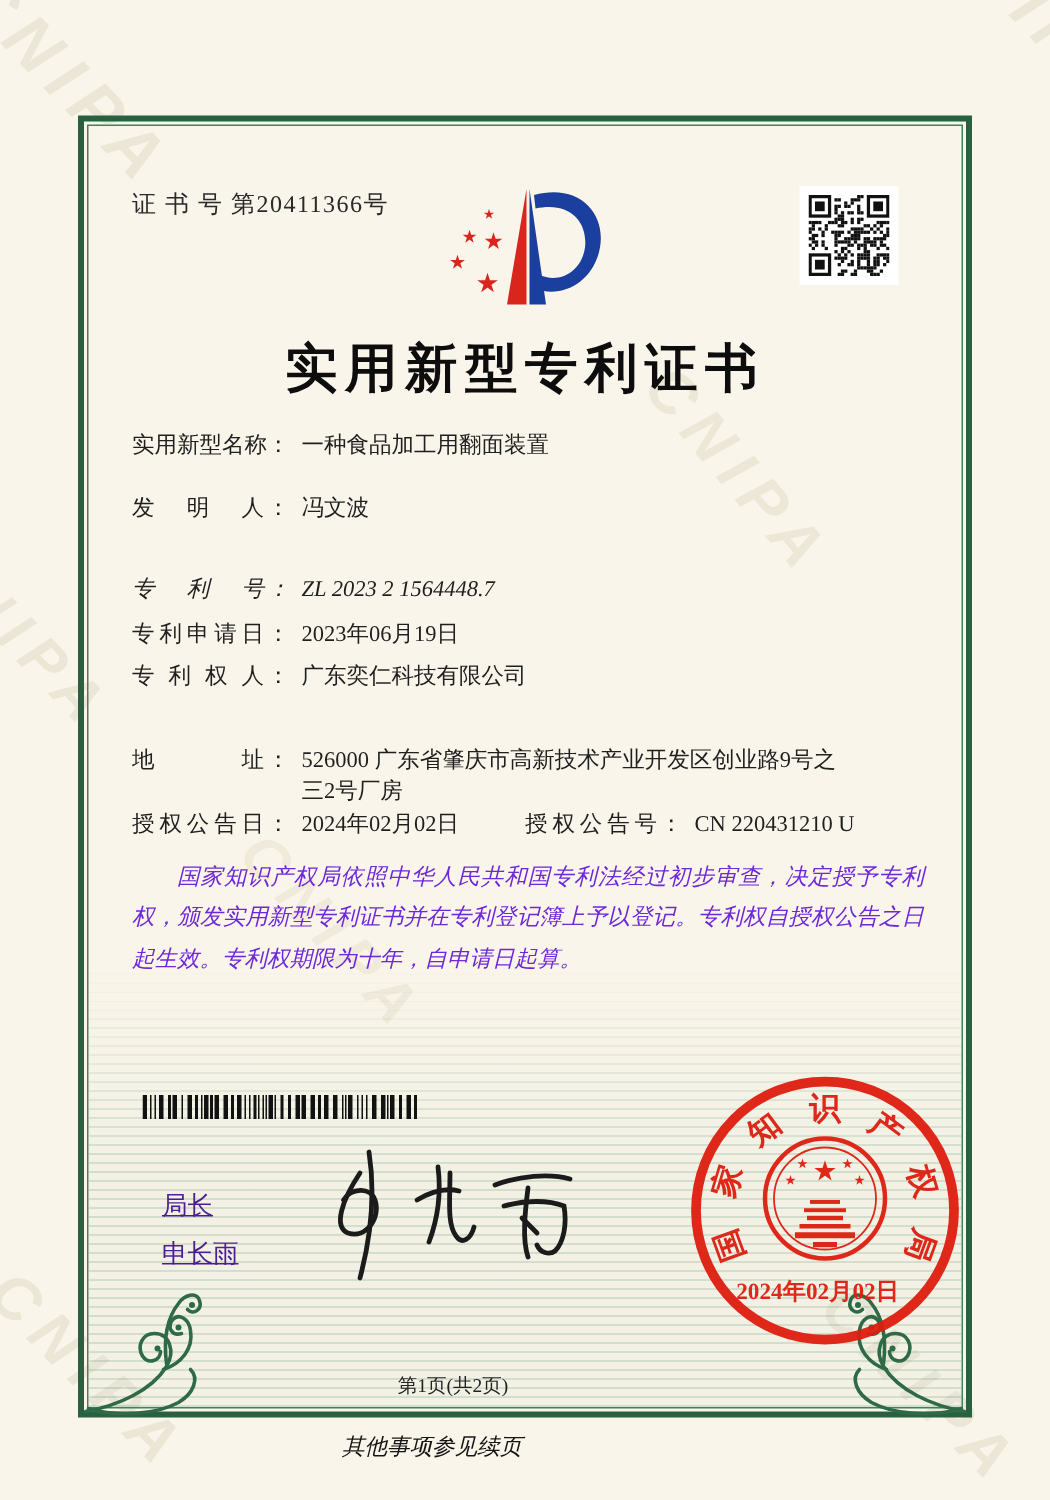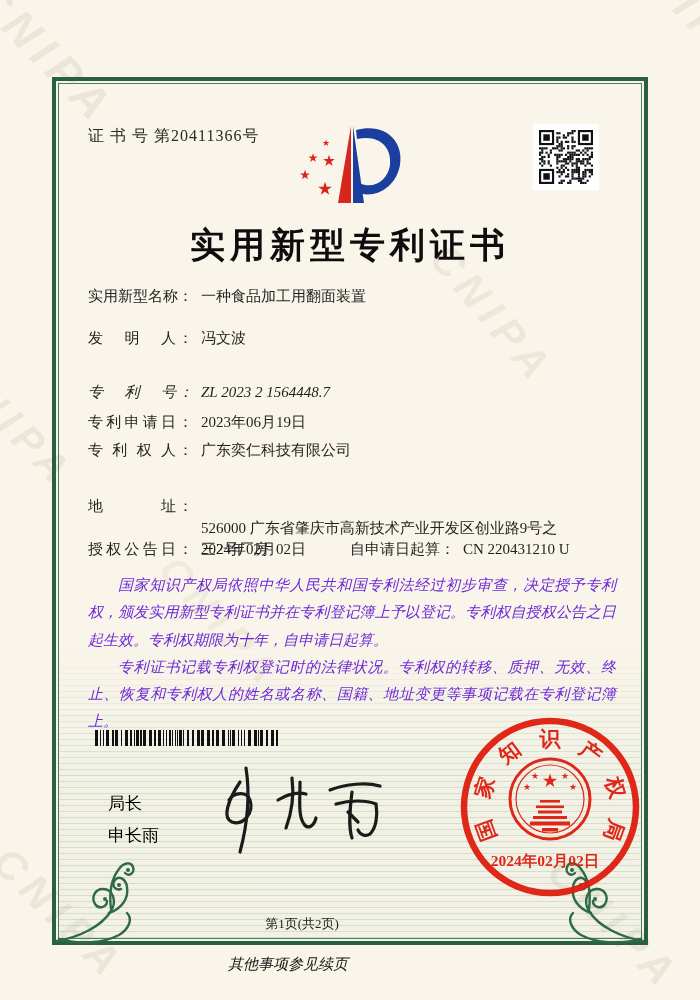--- a/index.html
+++ b/index.html
@@ -53,40 +53,40 @@
     position:absolute; left:95px; width:510px; top:222px; z-index:3;
     text-align:center; font-size:35px; font-weight:bold;
     letter-spacing:5px; color:#0d0d0d;
   }
   .frow { position:absolute; left:88px; z-index:3; font-size:15px; white-space:nowrap; }
   .flabel {
     display:inline-block; width:88px; vertical-align:top;
     text-align:justify; text-align-last:justify;
   }
   .fcolon { display:inline-block; margin-left:2px; }
-  .fvalue { margin-left:8px;margin-top:21px; }
+  .fvalue { margin-left:8px; }
   .fvalue.addr { display:inline-block; width:380px; white-space:normal; line-height:1.42; vertical-align:top; }
   .pair2 { position:absolute; left:262px; top:0; }
   .row-name    { top:287px; }
   .row-inv     { top:329px; }
   .row-pno     { top:383px;font-style:italic; }
   .row-fdate   { top:413px; }
   .row-patee   { top:441px; }
   .row-addr    { top:497px; }
   .row-grant   { top:540px; }
   .body-text {
     position:absolute; left:88px; top:572px; width:528px; z-index:3;
     font-size:15px; line-height:1.82; text-align:justify;
     font-style:italic; color:#6d28d9;
   }
   .body-text p { margin:0; text-indent:2em; }
   .barcode { position:absolute; left:95px; top:730px; z-index:3; }
   .sig-title, .sig-name {
     position:absolute; left:108px; z-index:3;
-    font-family:"Liberation Sans", sans-serif; font-size:17px; color:#000000;
+    font-family:"Liberation Sans", sans-serif; font-size:17px; color:#4c1d95;text-decoration:underline;
   }
   .sig-title { top:792px; }
   .sig-name  { top:824px; }
   .signature { position:absolute; left:200px; top:760px; z-index:3; }
   .seal { position:absolute; left:457px; top:714px; z-index:4; opacity:.95; }
   .page-num {
     position:absolute; left:52px; width:500px; top:915px; z-index:3;
     text-align:center; font-size:13px; color:#222;
   }
   .cont-note {
@@ -376,27 +376,26 @@
   </div>
   <div class="frow row-patee">
     <span class="flabel">专利权人</span><span class="fcolon">：</span><span class="fvalue">广东奕仁科技有限公司</span>
   </div>
   <div class="frow row-addr">
     <span class="flabel">地址</span><span class="fcolon">：</span><span class="fvalue addr"><span>526000 广东省肇庆市高新技术产业开发区创业路9号之</span><br><span>三2号厂房</span></span>
   </div>
   <div class="frow row-grant">
     <span class="flabel">授权公告日</span><span class="fcolon">：</span><span class="fvalue">2024年02月02日</span>
     <span class="pair2">
-      <span class="flabel">自申请日起算</span><span class="fcolon">：</span><span class="fvalue">CN 220431210 U</span>
+      <span class="flabel">授权公告号</span><span class="fcolon">：</span><span class="fvalue">CN 220431210 U</span>
     </span>
   </div>
 
   <div class="body-text">
     <p>国家知识产权局依照中华人民共和国专利法经过初步审查，决定授予专利权，颁发实用新型专利证书并在专利登记簿上予以登记。专利权自授权公告之日起生效。专利权期限为十年，自申请日起算。</p>
-    <p>专利证书记载专利权登记时的法律状况。专利权的转移、质押、无效、终止、恢复和专利权人的姓名或名称、国籍、地址变更等事项记载在专利登记簿上。</p>
   </div>
 
   <svg class="barcode" id="barcode" width="183" height="16" viewBox="0 0 183 16">
       <rect x="0" y="0" width="3" height="16" fill="#111"></rect>
       <rect x="5" y="0" width="1" height="16" fill="#111"></rect>
       <rect x="8" y="0" width="1" height="16" fill="#111"></rect>
       <rect x="11" y="0" width="3" height="16" fill="#111"></rect>
       <rect x="17" y="0" width="2" height="16" fill="#111"></rect>
       <rect x="20" y="0" width="3" height="16" fill="#111"></rect>
       <rect x="26" y="0" width="1" height="16" fill="#111"></rect>

